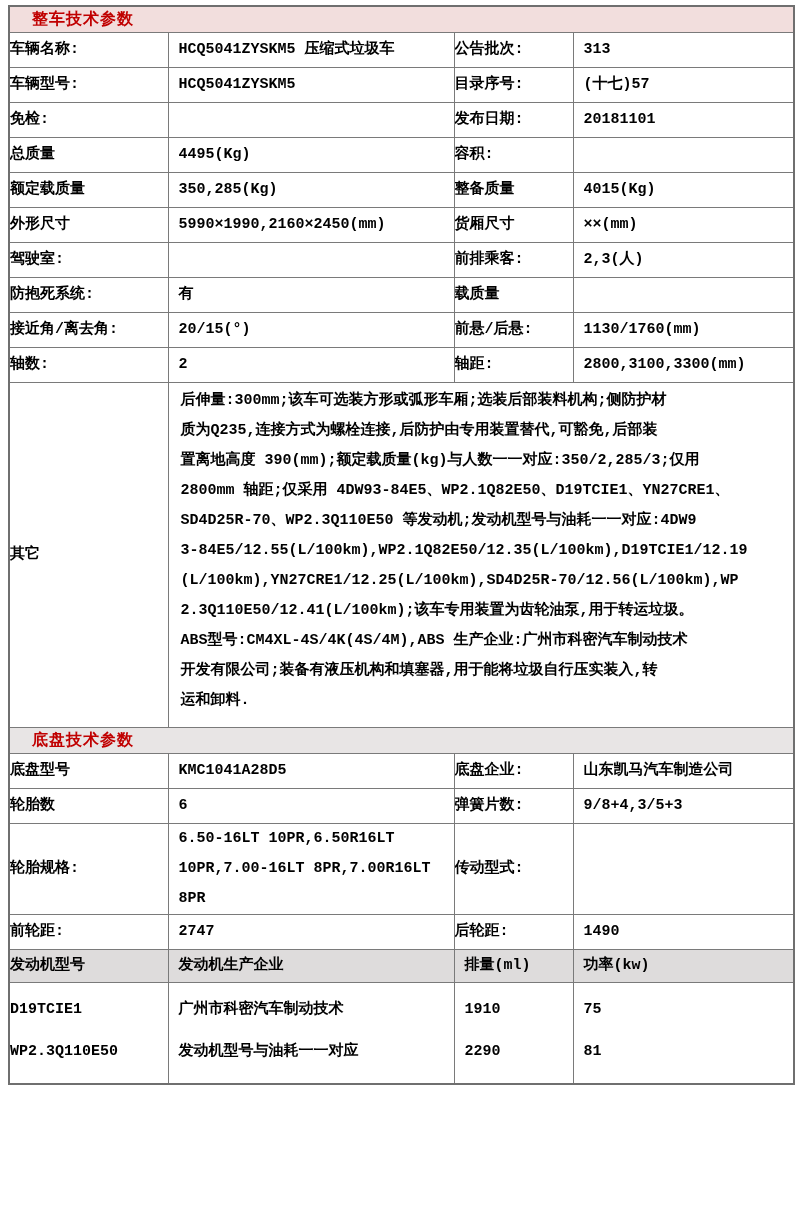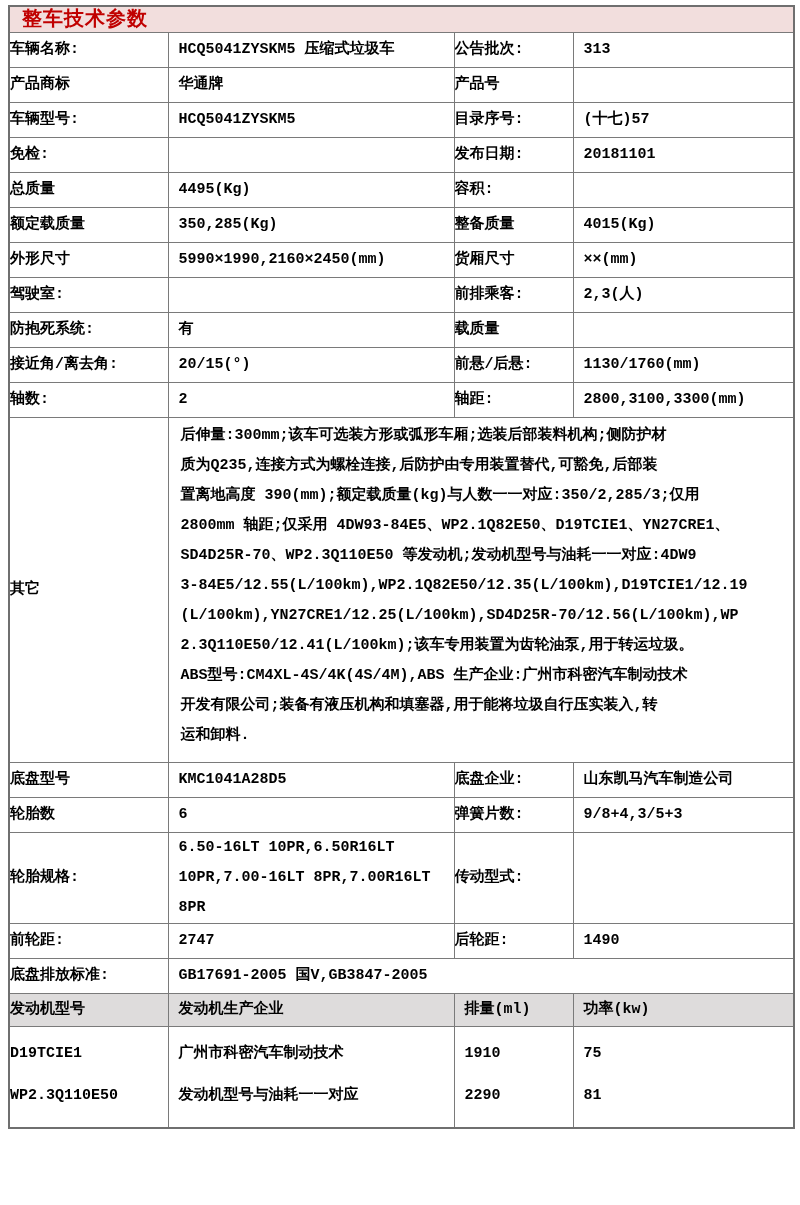--- a/index.html
+++ b/index.html
@@ -24,23 +24,23 @@
     vertical-align:middle;
     overflow:hidden;
     line-height:1.25;
   }
   tr.row td{height:34px;}
   td.label{padding-left:0;}
   
   tr.sec td{
     height:25px;
     color:var(--hdr-red,#c00000);
-    font-size:20px;
+    font-size:16px;
     letter-spacing:1px;
-    padding-left:12px;
+    padding-left:22px;
   }
   tr.sec-vehicle td{background:var(--hdr1-bg,#f2dedd);}
   tr.sec-chassis td{background:var(--hdr2-bg,#e8e5e5);}
   
   tr.other-row td{vertical-align:middle;}
   td.other-text{
     vertical-align:top;
     padding:3px 8px 11px 12px;
     line-height:30px;
     white-space:nowrap;
@@ -76,26 +76,20 @@
         <tr class="sec sec-vehicle">
           <td colspan="4">整车技术参数</td>
         </tr>
         <tr class="row">
           <td class="label">车辆名称:</td>
           <td>HCQ5041ZYSKM5 压缩式垃圾车</td>
           <td class="label">公告批次:</td>
           <td>313</td>
         </tr>
         <tr class="row">
-          <td class="label">产品商标</td>
-          <td>华通牌</td>
-          <td class="label">产品号</td>
-          <td></td>
-        </tr>
-        <tr class="row">
           <td class="label">车辆型号:</td>
           <td>HCQ5041ZYSKM5</td>
           <td class="label">目录序号:</td>
           <td>(十七)57</td>
         </tr>
         <tr class="row">
           <td class="label">免检:</td>
           <td></td>
           <td class="label">发布日期:</td>
           <td>20181101</td>
@@ -151,20 +145,23 @@
             <div class="tline">2800mm 轴距;仅采用 4DW93-84E5、WP2.1Q82E50、D19TCIE1、YN27CRE1、</div>
             <div class="tline">SD4D25R-70、WP2.3Q110E50 等发动机;发动机型号与油耗一一对应:4DW9</div>
             <div class="tline">3-84E5/12.55(L/100km),WP2.1Q82E50/12.35(L/100km),D19TCIE1/12.19</div>
             <div class="tline">(L/100km),YN27CRE1/12.25(L/100km),SD4D25R-70/12.56(L/100km),WP</div>
             <div class="tline">2.3Q110E50/12.41(L/100km);该车专用装置为齿轮油泵,用于转运垃圾。</div>
             <div class="tline">ABS型号:CM4XL-4S/4K(4S/4M),ABS 生产企业:广州市科密汽车制动技术</div>
             <div class="tline">开发有限公司;装备有液压机构和填塞器,用于能将垃圾自行压实装入,转</div>
             <div class="tline">运和卸料.</div>
           </td>
         </tr>
+        <tr class="sec sec-chassis">
+          <td colspan="4">底盘技术参数</td>
+        </tr>
         <tr class="row">
           <td class="label">底盘型号</td>
           <td>KMC1041A28D5</td>
           <td class="label">底盘企业:</td>
           <td>山东凯马汽车制造公司</td>
         </tr>
         <tr class="row">
           <td class="label">轮胎数</td>
           <td>6</td>
           <td class="label">弹簧片数:</td>
@@ -174,24 +171,20 @@
           <td class="label">轮胎规格:</td>
           <td class="wrapval">6.50-16LT 10PR,6.50R16LT 10PR,7.00-16LT 8PR,7.00R16LT 8PR</td>
           <td class="label">传动型式:</td>
           <td></td>
         </tr>
         <tr class="row">
           <td class="label">前轮距:</td>
           <td>2747</td>
           <td class="label">后轮距:</td>
           <td>1490</td>
-        </tr>
-        <tr class="row">
-          <td class="label">底盘排放标准:</td>
-          <td colspan="3">GB17691-2005 国V,GB3847-2005</td>
         </tr>
         <tr class="engine-head">
           <td class="label">发动机型号</td>
           <td>发动机生产企业</td>
           <td>排量(ml)</td>
           <td>功率(kw)</td>
         </tr>
         <tr class="engine-data">
           <td class="label">
             <div class="eline">D19TCIE1</div>

